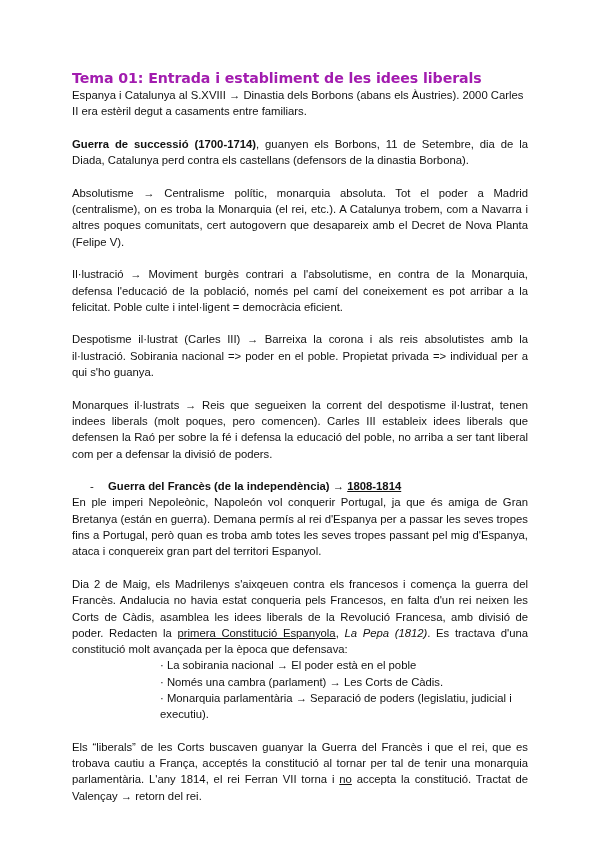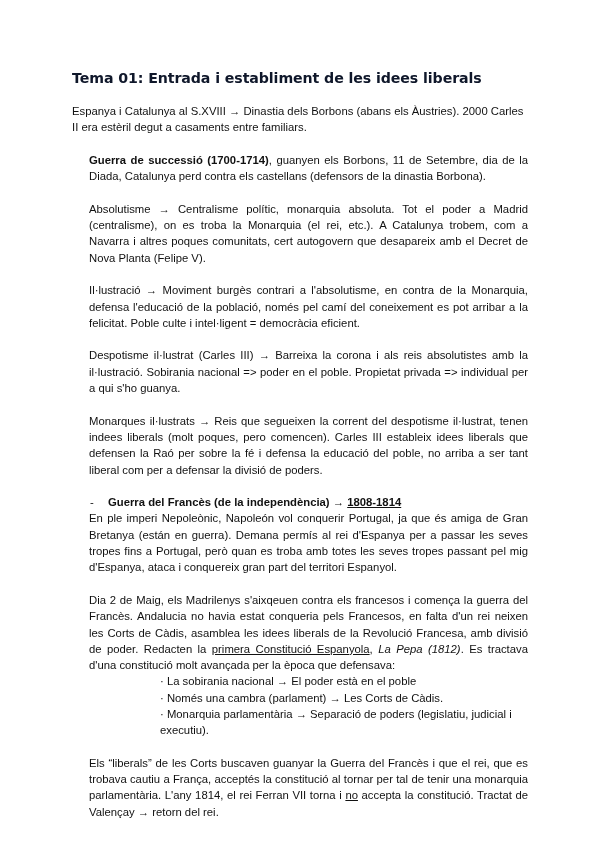--- a/index.html
+++ b/index.html
@@ -5,24 +5,24 @@
     html, body { margin: 0; padding: 0; background: #ffffff; }
     body { width: 600px; height: 848px; position: relative; overflow: hidden; }
     .page {
       position: absolute; left: 72px; top: 70px; width: 456px;
       font-family: "Liberation Sans", sans-serif;
       font-size: 11.3px; line-height: 16.3px; color: #111;
     }
     .title {
       font-family: "DejaVu Sans", sans-serif;
       font-weight: bold; font-size: 14.2px; line-height: 17px;
-      margin: 0 0 16px 0; color: #0f172a; letter-spacing: -0.1px;
+      margin: 0 0 0 0; color: #a21caf; letter-spacing: -0.1px;
     }
     p { margin: 0; }
-    .j { text-align: justify; margin-left: 17px; }
+    .j { text-align: justify; }
     .gap { height: 16.3px; }
     .gap2 { height: 32px; }
     b { font-weight: bold; }
     .bullet-head {
       position: relative; padding-left: 36px; font-weight: bold;
     }
     .bullet-head .dash {
       position: absolute; left: 18px; top: 0; font-weight: normal;
     }
     .u { text-decoration: underline; }

